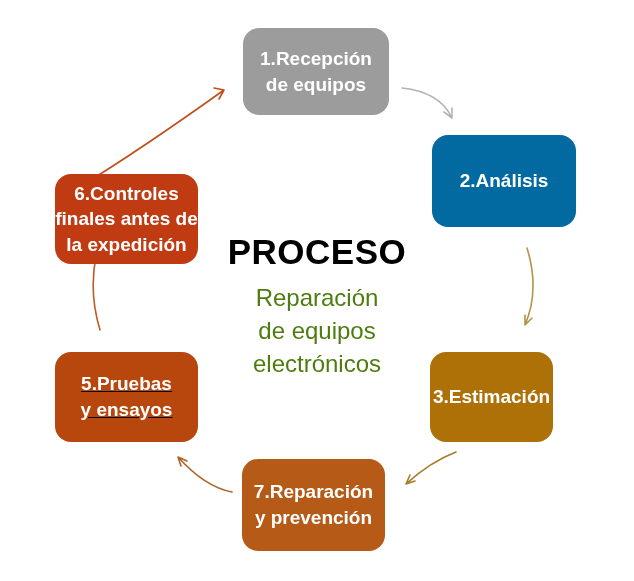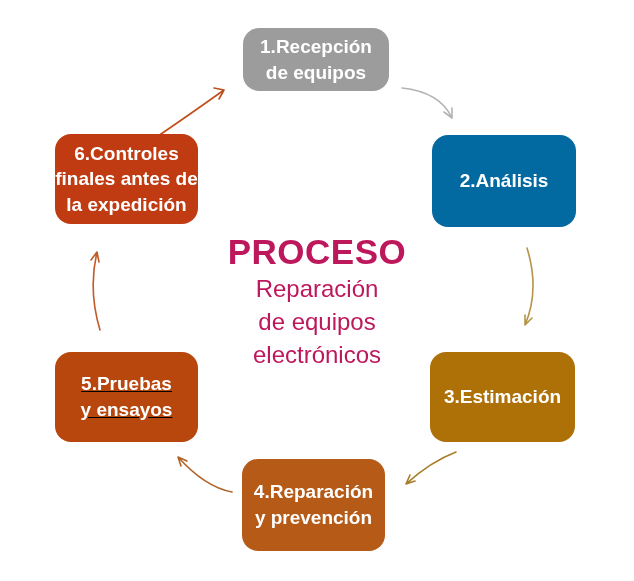--- a/index.html
+++ b/index.html
@@ -29,48 +29,49 @@
     top: 232px;
     width: 100%;
     text-align: center;
     z-index: 2;
     color: #151515;
   }
   .heading {
     font-size: 35px;
     font-weight: 700;
     letter-spacing: 0.5px;
-    color: #be185d;
+    color: #000000;
   }
   .subtitle {
+    margin-top: 9px;
     font-size: 24px;
     line-height: 1.38;
     white-space: pre-line;
-    color: #be185d;
+    color: #4d7c0f;
   }
   .step {
     position: absolute;
     display: flex;
     align-items: center;
     justify-content: center;
     border-radius: 16px;
     z-index: 3;
   }
   .step-label {
     color: #ffffff;
     font-weight: 700;
     font-size: 19px;
     line-height: 1.35;
     text-align: center;
     white-space: pre-line;
     flex: 0 0 auto;
   }
-  .step-1 { left: 243px; top: 28px;  width: 146px; height: 63px; }
+  .step-1 { left: 243px; top: 28px;  width: 146px; height: 87px; }
   .step-2 { left: 432px; top: 135px; width: 144px; height: 92px; }
-  .step-3 { left: 430px; top: 352px; width: 145px; height: 90px; }
+  .step-3 { left: 430px; top: 352px; width: 123px; height: 90px; }
   .step-4 { left: 242px; top: 459px; width: 143px; height: 92px; }
   .step-5 { left: 55px;  top: 352px; width: 143px; height: 90px; text-decoration: underline; }
   .step-6 { left: 55px;  top: 134px; width: 143px; height: 90px; }
 </style>
 </head>
 <body>
 
 <div class="canvas">
 
   <svg class="arrows" viewBox="0 0 634 581" xmlns="http://www.w3.org/2000/svg">
@@ -96,28 +97,28 @@
 
   <div class="step step-2" style="background: #0369a1;">
     <span class="step-label">2.Análisis</span>
   </div>
 
   <div class="step step-3" style="background: rgb(174, 113, 8);">
     <span class="step-label">3.Estimación</span>
   </div>
 
   <div class="step step-4" style="background: rgb(181, 90, 23);">
-    <span class="step-label">4.Reparación
+    <span class="step-label">7.Reparación
 y prevención</span>
   </div>
 
   <div class="step step-5" style="background: rgb(184, 71, 13);">
     <span class="step-label">5.Pruebas
 y ensayos</span>
   </div>
 
-  <div class="step step-6" style="background: rgb(192, 58, 18);">
+  <div class="step step-6" style="background: rgb(192, 58, 18); margin-top: 40px;">
     <span class="step-label">6.Controles
 finales antes de
 la expedición</span>
   </div>
 
 </div>
 
 </body></html>

